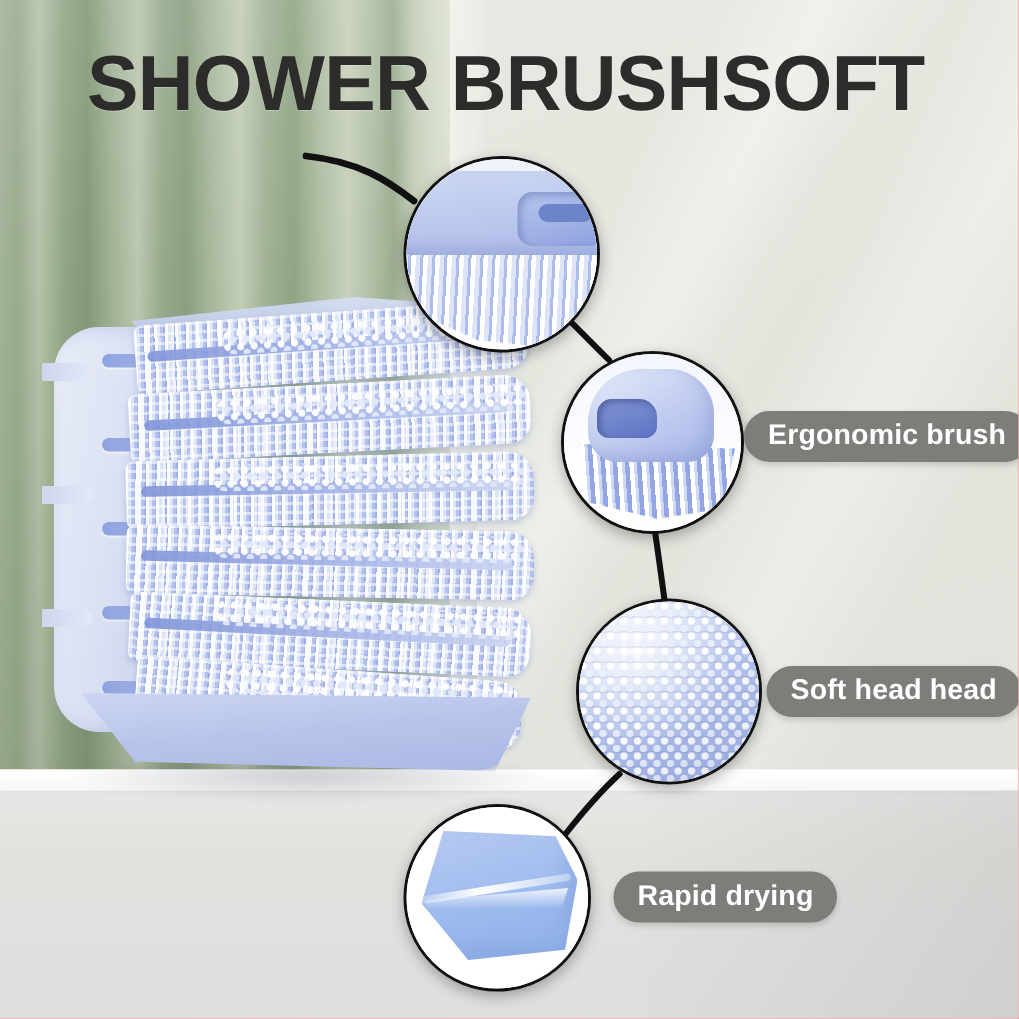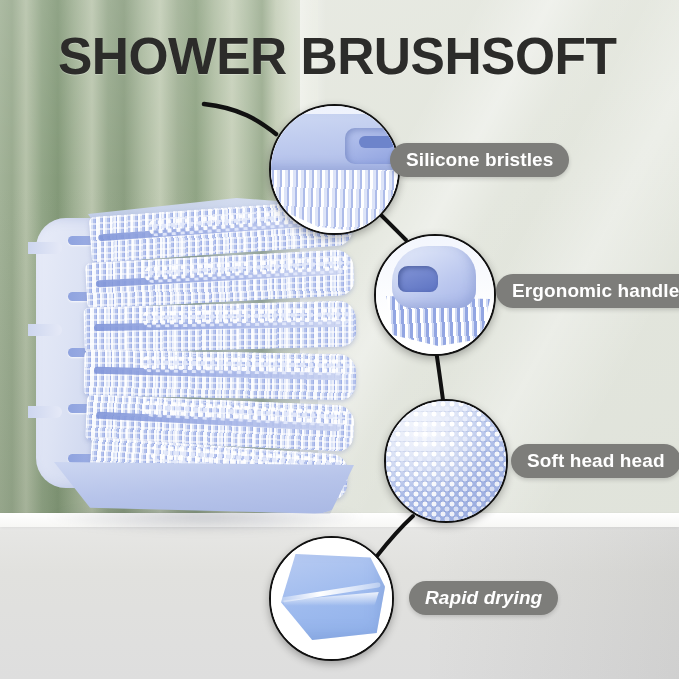--- a/index.html
+++ b/index.html
@@ -376,29 +376,26 @@
 
   <div class="bubble" style="left:269px;top:536px;width:121px;height:121px;">
     <div class="bub-inner">
       <div class="b4-bg"></div>
       <div class="b4-slab"></div>
       <div class="b4-fold"></div>
       <div class="b4-edge"></div>
     </div>
   </div>
 
-  <div class="pill" style="left:390px;top:143px;height:34px;">
-    <span>Silicone bristles</span>
-  </div>
 
   <div class="pill" style="left:496px;top:274px;height:34px;">
-    <span>Ergonomic handle</span>
+    <span>Ergonomic brush</span>
   </div>
 
   <div class="pill" style="left:511px;top:444px;height:34px;">
     <span>Soft head head</span>
   </div>
 
-  <div class="pill" style="left:409px;top:581px;height:34px;font-style:italic;">
+  <div class="pill" style="left:409px;top:581px;height:34px;">
     <span>Rapid drying</span>
   </div>
 
 </div>
 
 </body></html>

